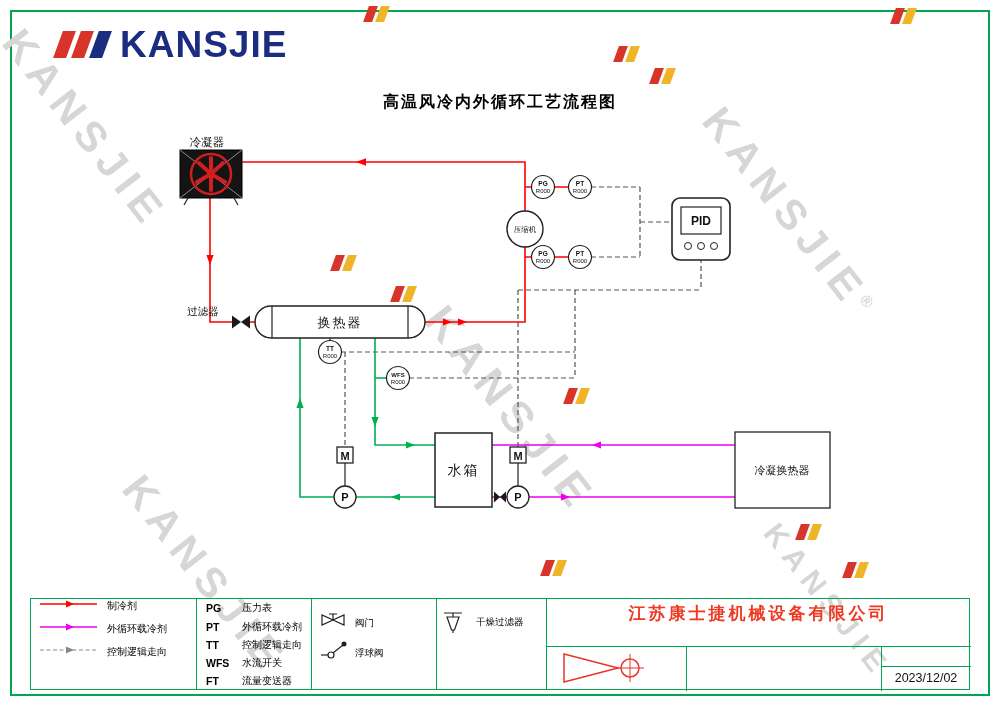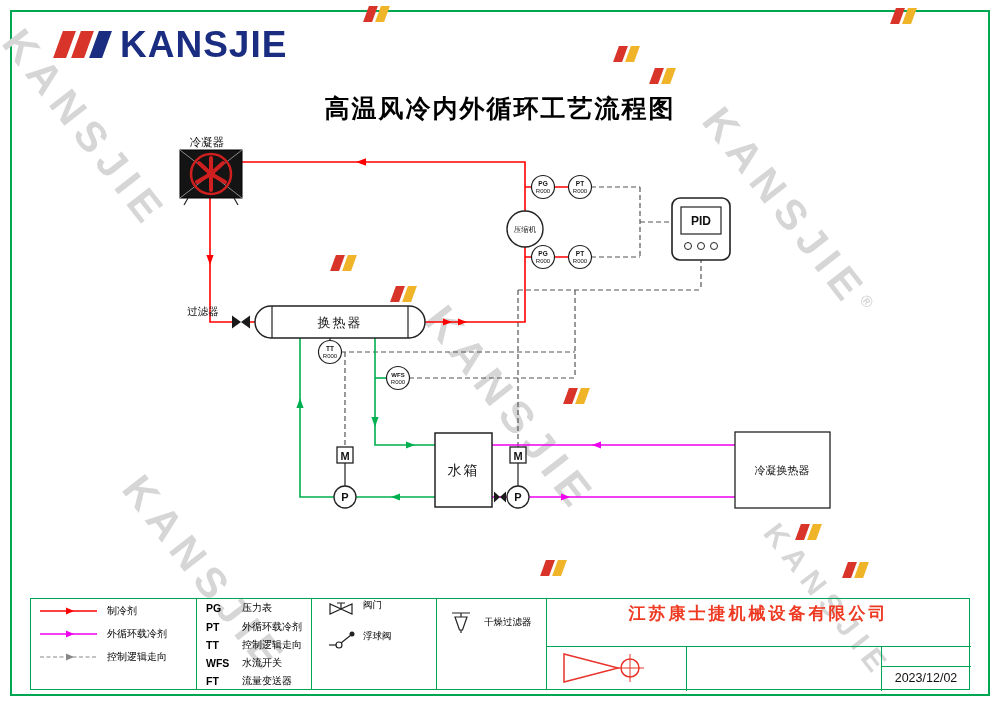--- a/index.html
+++ b/index.html
@@ -18,39 +18,39 @@
              white-space:nowrap;z-index:1;line-height:1}
   .slashes{position:absolute;display:flex;gap:3px;z-index:1}
   .sl{width:9px;height:16px;transform:skewX(-20deg)}
   .sl.r{background:var(--accent-red)} .sl.y{background:var(--accent-yellow)}
   .logo{position:absolute;left:58px;top:26px;display:flex;align-items:center;gap:13px;z-index:3}
   .logo .bars{display:flex;gap:5px}
   .logo .bars i{width:13px;height:27px;transform:skewX(-20deg);display:block}
   .logo .bars i.r{background:var(--accent-red)} .logo .bars i.b{background:var(--navy)}
   .logo-text{font-size:37px;font-weight:800;color:var(--navy);letter-spacing:1px;line-height:1}
   .page-title{position:absolute;top:92px;left:0;width:100%;text-align:center;
-              font-family:Liberation Sans, sans-serif;font-size:25px;font-weight:700;
+              font-family:Liberation Sans, sans-serif;font-size:16px;font-weight:700;
               letter-spacing:2px;z-index:3}
   svg.diagram{position:absolute;left:0;top:0;z-index:2}
   .pipe.red{stroke:var(--refrigerant);stroke-width:1.6;fill:none}
   .pipe.green{stroke:var(--internal);stroke-width:1.6;fill:none}
   .pipe.mag{stroke:var(--external);stroke-width:1.6;fill:none}
   .pipe.dark{stroke:#222;stroke-width:1.2;fill:none}
   .arr.red{fill:var(--refrigerant)} .arr.green{fill:var(--internal)} .arr.mag{fill:var(--external)}
   .ctrl{stroke:var(--control);stroke-width:1.2;stroke-dasharray:5 3;fill:none}
   svg text{font-family:"Liberation Sans",sans-serif;fill:#111}
   .legend{position:absolute;left:30px;top:598px;width:940px;height:92px;
           border:1.5px solid var(--frame);z-index:3;font-size:10px}
   .legend .v-div{position:absolute;top:0;bottom:0;width:0;border-left:1.5px solid var(--frame)}
   .cell{position:absolute;top:0;height:100%}
-  .lrow{display:flex;align-items:center;gap:8px;height:23px;padding-left:6px}
+  .lrow{display:flex;align-items:flex-start;gap:8px;height:23px;padding-left:6px}
   .arow{display:flex;align-items:center;height:18px;padding-left:10px;margin-top:0.3px}
   .abbr{width:36px;font-weight:700;font-size:10.5px}
-  .srow{display:flex;align-items:flex-start;gap:6px;height:30.6px;padding-left:16px;font-size:9.5px}
-  .srow2{display:flex;align-items:center;gap:6px;height:46px;padding-left:8px;font-size:9.5px}
+  .srow{display:flex;align-items:flex-end;gap:6px;height:30.6px;padding-left:8px;font-size:9.5px}
+  .srow2{display:flex;align-items:center;gap:6px;height:46px;font-size:9.5px}
   .company-cn{margin-top:3px;text-align:center;color:var(--company-red);
               font-size:17px;font-weight:700;letter-spacing:3px}
   .company-en{text-align:center;color:var(--company-yellow);font-size:13px;
               font-weight:700;margin-top:2px;letter-spacing:0.3px}
   .h-div{position:absolute;border-top:1.5px solid var(--frame)}
   .v-div2{position:absolute;border-left:1.5px solid var(--frame);width:0}
   .note{position:absolute;left:140px;top:47px;width:195px;height:26px;line-height:28px;
         text-align:center;color:var(--company-yellow);font-size:13px;font-weight:600;letter-spacing:1px}
   .date{position:absolute;left:335px;top:67px;width:90px;height:25px;line-height:25px;
         text-align:center;font-size:12.5px;color:#111}

